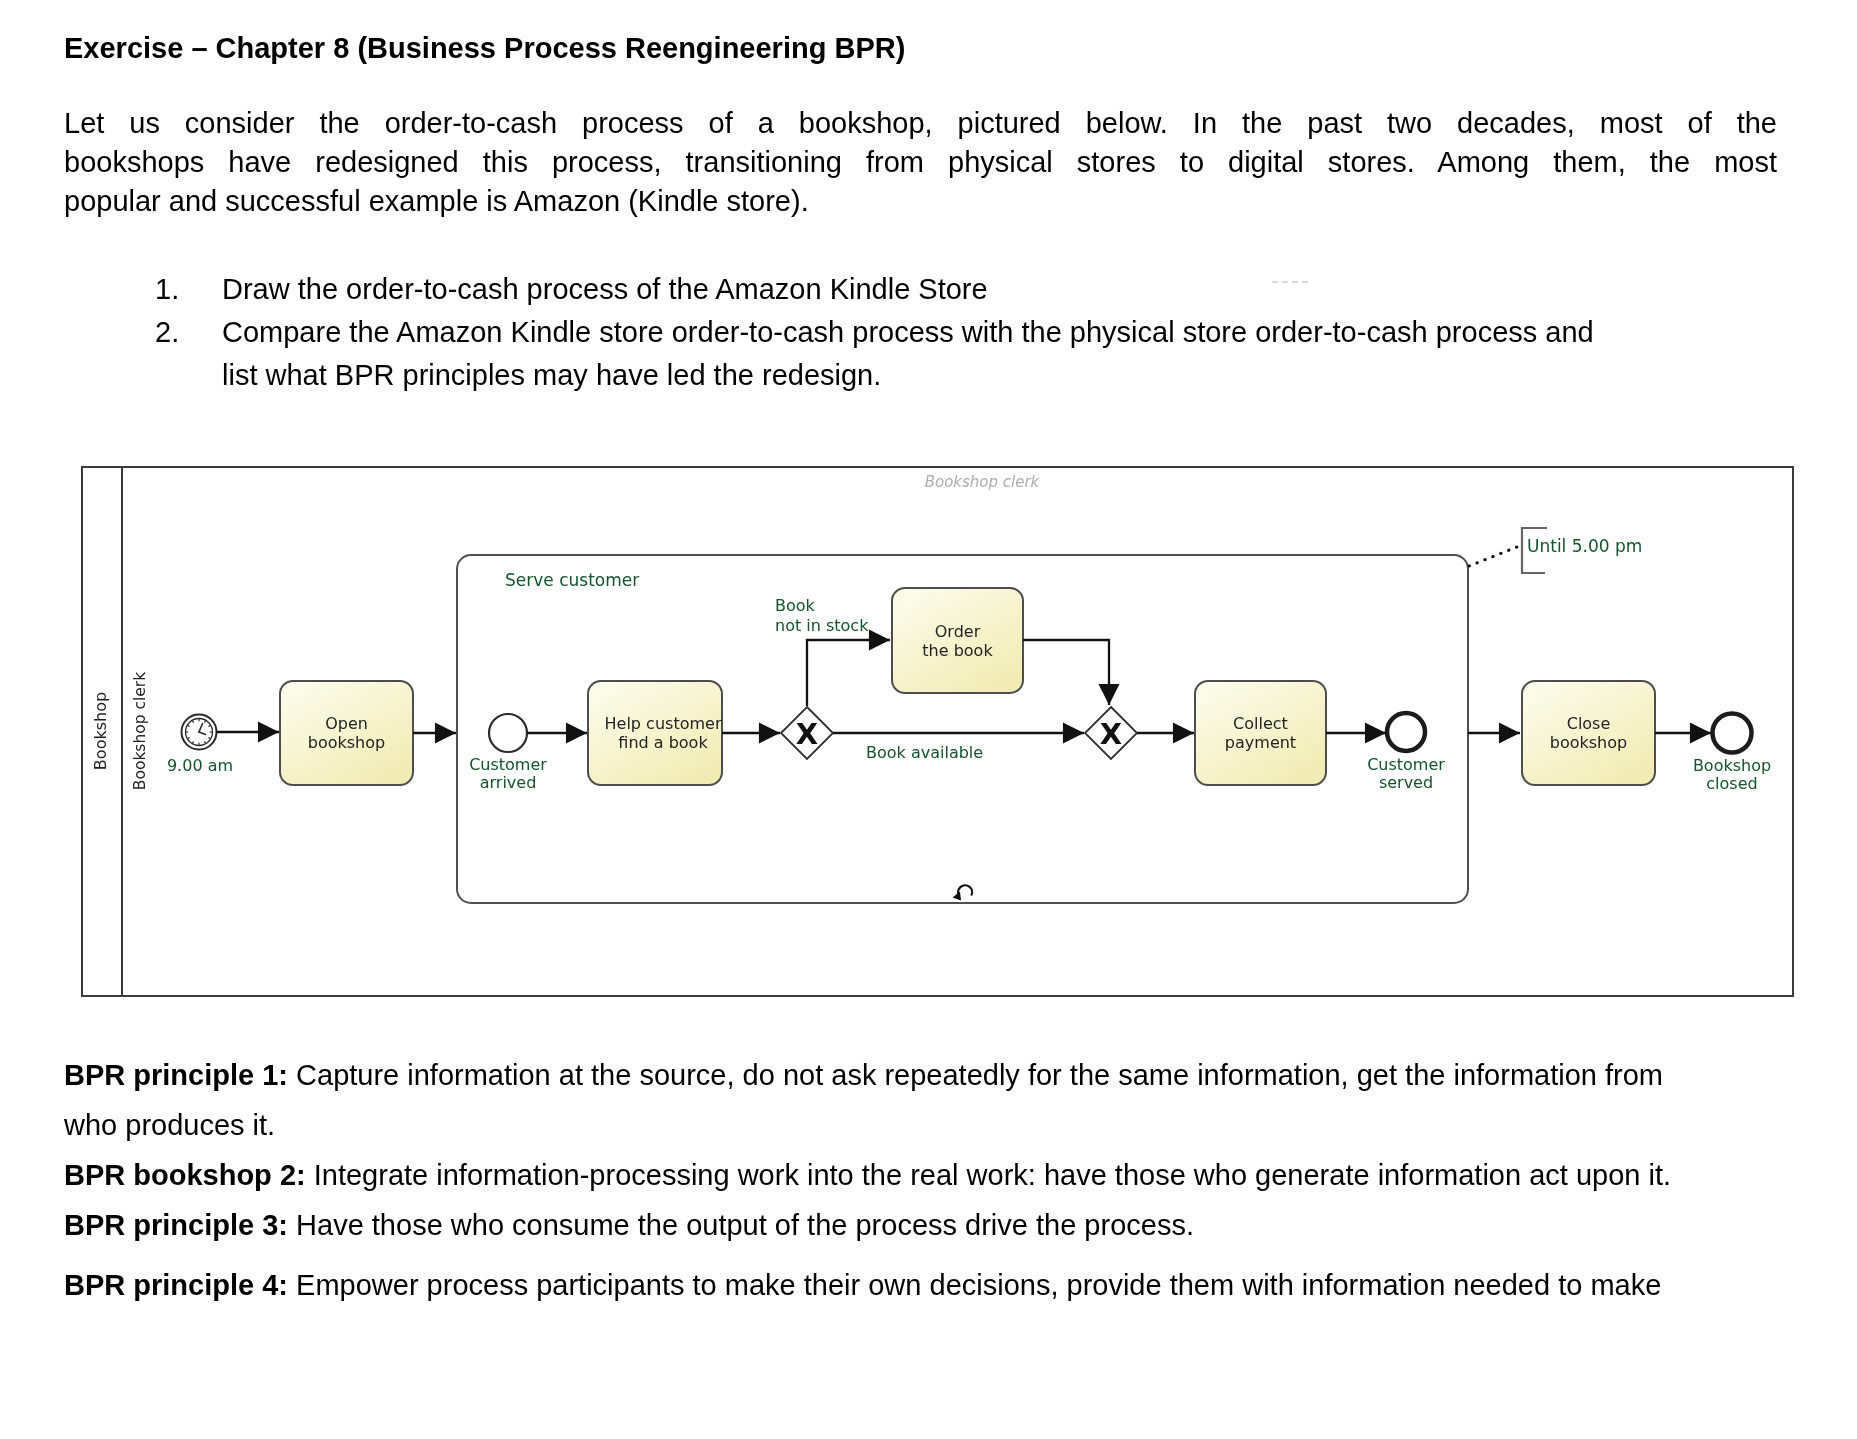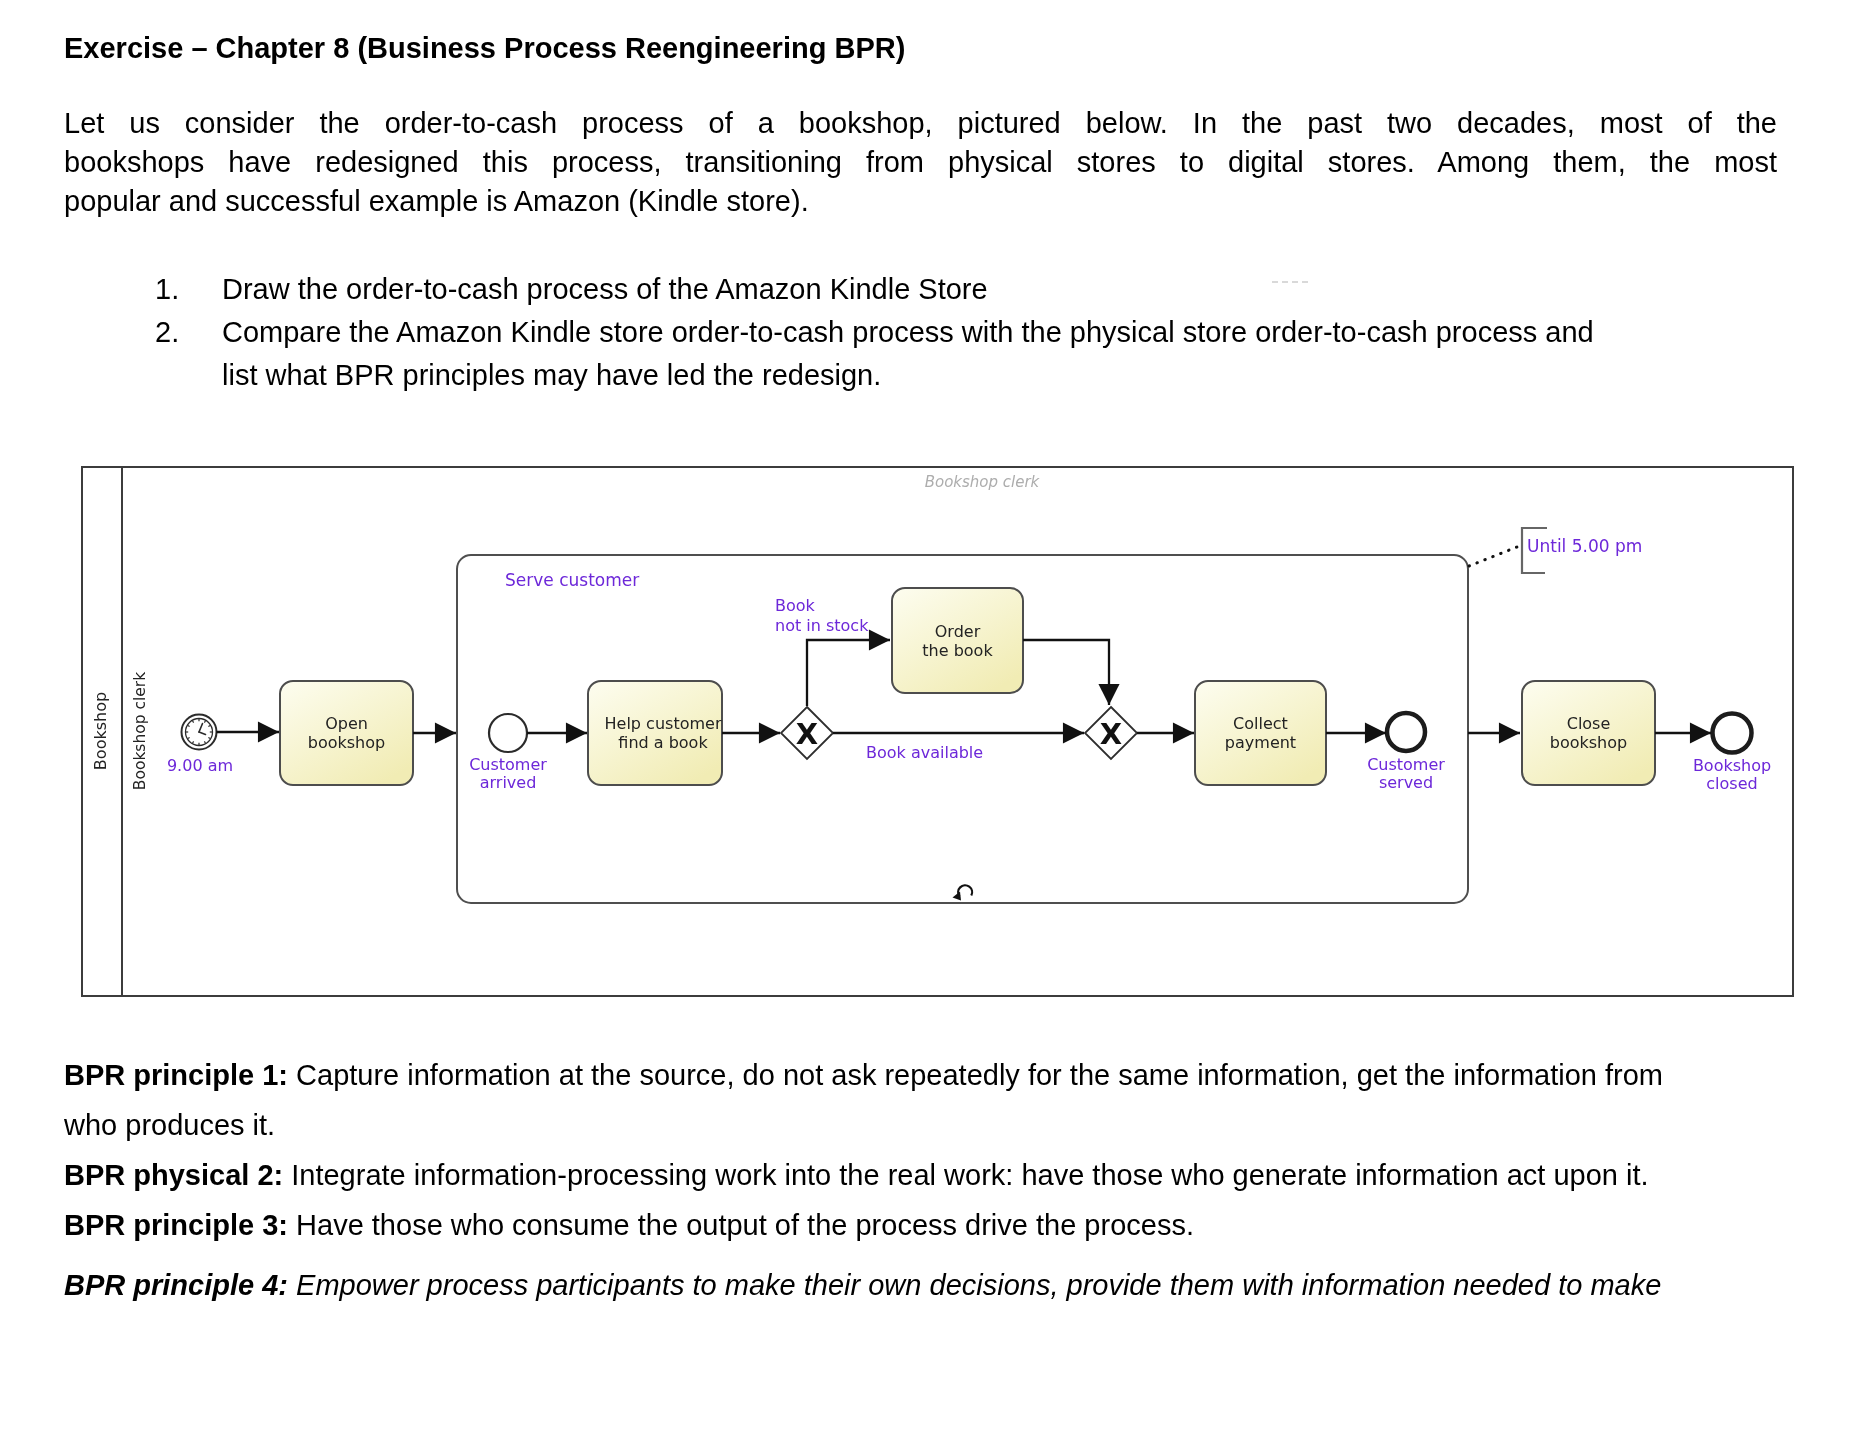--- a/index.html
+++ b/index.html
@@ -18,30 +18,30 @@
   }
   .intro{position:absolute;left:64px;top:104px;width:1713px;font-size:29px;}
   .intro .ln{line-height:39px;}
   .intro .just{text-align:justify;text-align-last:justify;}
   .olist{position:absolute;left:155px;top:268px;width:1625px;font-size:29px;}
   .oli{line-height:43px;}
   .onum{display:inline-block;width:67px;}
   .oli.cont{padding-left:67px;}
   .bpr{position:absolute;left:64px;top:1050px;width:1713px;font-size:29px;}
   .bpr-line{line-height:50px;}
-  .bpr-gap{margin-top:10px;font-style:italic;}
+  .bpr-gap{margin-top:10px;}
   .artifact{
     position:absolute;left:1272px;top:281px;width:36px;height:0;
     border-top:2px dashed #d9d9d9;
   }
   
   .dlab{
     position:absolute;
     font-family:"DejaVu Sans","Liberation Sans",sans-serif;
-    color:#6d28d9;font-size:16px;line-height:17.5px;
+    color:#14532d;font-size:16px;line-height:17.5px;
     white-space:nowrap;
   }
   .center{text-align:center;}
   .task-label{
     position:absolute;display:flex;flex-direction:column;
     align-items:center;justify-content:center;text-align:center;
     font-family:"DejaVu Sans","Liberation Sans",sans-serif;
     font-size:16px;line-height:19px;color:#232323;
   }
   .vlabel{
@@ -72,21 +72,21 @@
 
 <div class="olist">
   <div class="oli"><span class="onum">1.</span><span>Draw the order-to-cash process of the Amazon Kindle Store</span></div>
   <div class="oli"><span class="onum">2.</span><span>Compare the Amazon Kindle store order-to-cash process with the physical store order-to-cash process and</span></div>
   <div class="oli cont">list what BPR principles may have led the redesign.</div>
 </div>
 
 <div class="bpr">
   <div class="bpr-line"><b>BPR principle 1:</b><span> Capture information at the source, do not ask repeatedly for the same information, get the information from</span></div>
   <div class="bpr-line">who produces it.</div>
-  <div class="bpr-line"><b>BPR physical 2:</b><span> Integrate information-processing work into the real work: have those who generate information act upon it.</span></div>
+  <div class="bpr-line"><b>BPR bookshop 2:</b><span> Integrate information-processing work into the real work: have those who generate information act upon it.</span></div>
   <div class="bpr-line"><b>BPR principle 3:</b><span> Have those who consume the output of the process drive the process.</span></div>
   <div class="bpr-line bpr-gap"><b>BPR principle 4:</b><span> Empower process participants to make their own decisions, provide them with information needed to make</span></div>
 </div>
 
 <svg width="1857" height="1439" viewBox="0 0 1857 1439">
   <defs>
     <linearGradient id="tg" x1="0" y1="0" x2="0.75" y2="1">
       <stop offset="0" stop-color="#fdfdf0"></stop>
       <stop offset="1" stop-color="#f1ecb4"></stop>
     </linearGradient>

